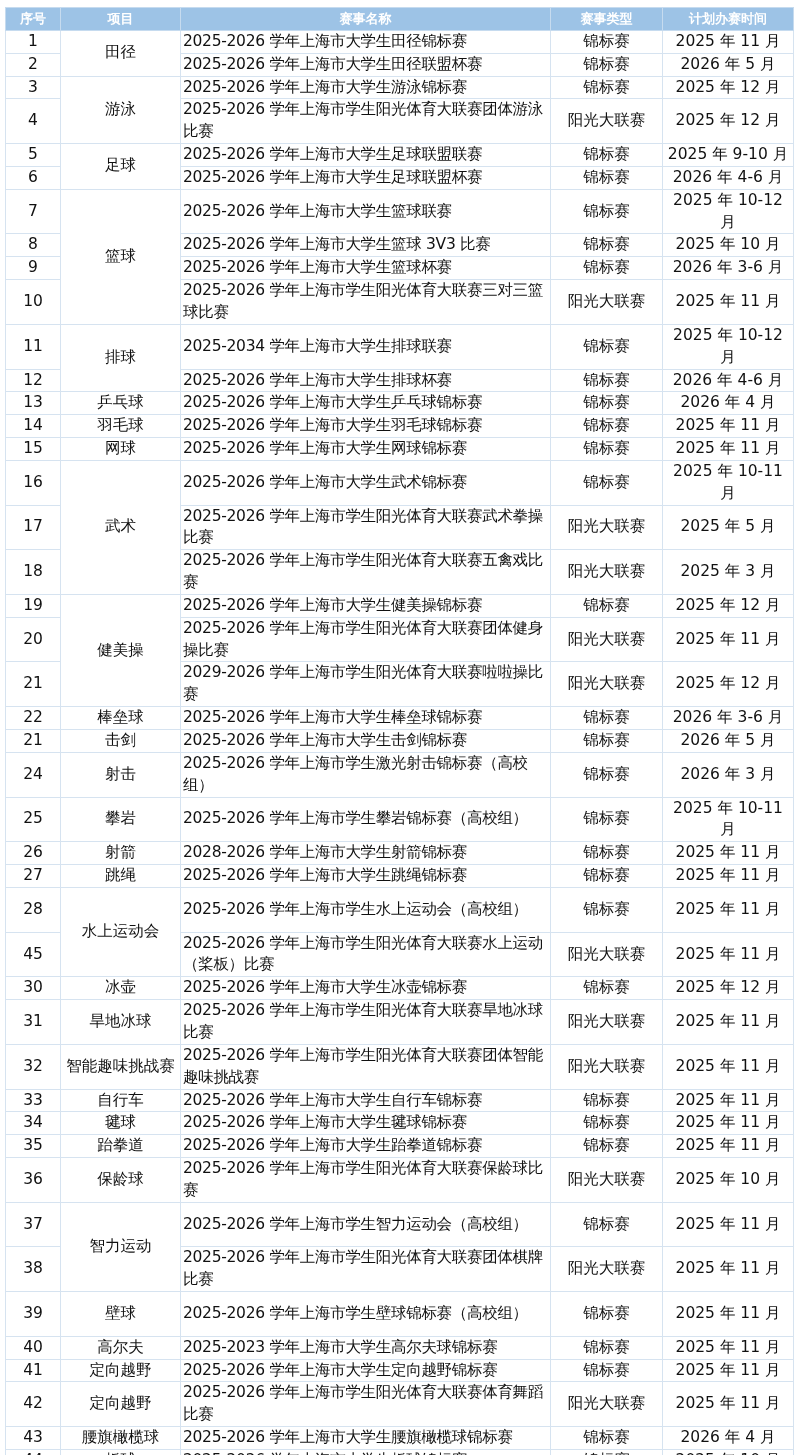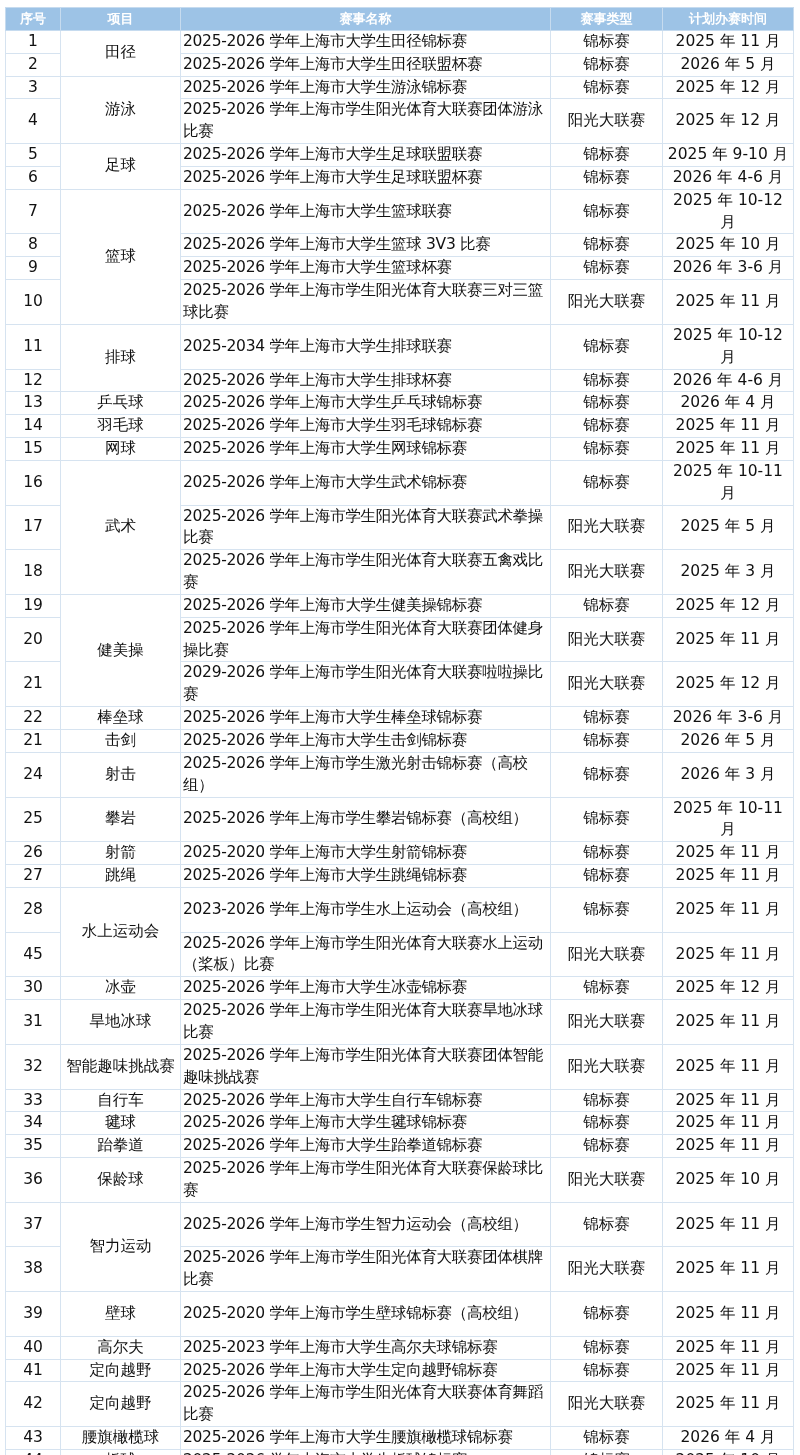--- a/index.html
+++ b/index.html
@@ -193,35 +193,35 @@
       <tr class="r2">
         <td class="c">25</td>
         <td class="c">攀岩</td>
         <td class="name">2025-2026 学年上海市学生攀岩锦标赛（高校组）</td>
         <td class="c">锦标赛</td>
         <td class="c">2025 年 10-11 月</td>
       </tr>
       <tr class="r1">
         <td class="c">26</td>
         <td class="c">射箭</td>
-        <td class="name">2025-2020 学年上海市大学生射箭锦标赛</td>
+        <td class="name">2028-2026 学年上海市大学生射箭锦标赛</td>
         <td class="c">锦标赛</td>
         <td class="c">2025 年 11 月</td>
       </tr>
       <tr class="r1">
         <td class="c">27</td>
         <td class="c">跳绳</td>
         <td class="name">2025-2026 学年上海市大学生跳绳锦标赛</td>
         <td class="c">锦标赛</td>
         <td class="c">2025 年 11 月</td>
       </tr>
       <tr class="r2">
         <td class="c">28</td>
         <td class="c" rowspan="2">水上运动会</td>
-        <td class="name">2023-2026 学年上海市学生水上运动会（高校组）</td>
+        <td class="name">2025-2026 学年上海市学生水上运动会（高校组）</td>
         <td class="c">锦标赛</td>
         <td class="c">2025 年 11 月</td>
       </tr>
       <tr class="r2">
         <td class="c">45</td>
         <td class="name">2025-2026 学年上海市学生阳光体育大联赛水上运动（桨板）比赛</td>
         <td class="c">阳光大联赛</td>
         <td class="c">2025 年 11 月</td>
       </tr>
       <tr class="r1">
@@ -282,21 +282,21 @@
       </tr>
       <tr class="r2">
         <td class="c">38</td>
         <td class="name">2025-2026 学年上海市学生阳光体育大联赛团体棋牌比赛</td>
         <td class="c">阳光大联赛</td>
         <td class="c">2025 年 11 月</td>
       </tr>
       <tr class="r2">
         <td class="c">39</td>
         <td class="c">壁球</td>
-        <td class="name">2025-2020 学年上海市学生壁球锦标赛（高校组）</td>
+        <td class="name">2025-2026 学年上海市学生壁球锦标赛（高校组）</td>
         <td class="c">锦标赛</td>
         <td class="c">2025 年 11 月</td>
       </tr>
       <tr class="r1">
         <td class="c">40</td>
         <td class="c">高尔夫</td>
         <td class="name">2025-2023 学年上海市大学生高尔夫球锦标赛</td>
         <td class="c">锦标赛</td>
         <td class="c">2025 年 11 月</td>
       </tr>

